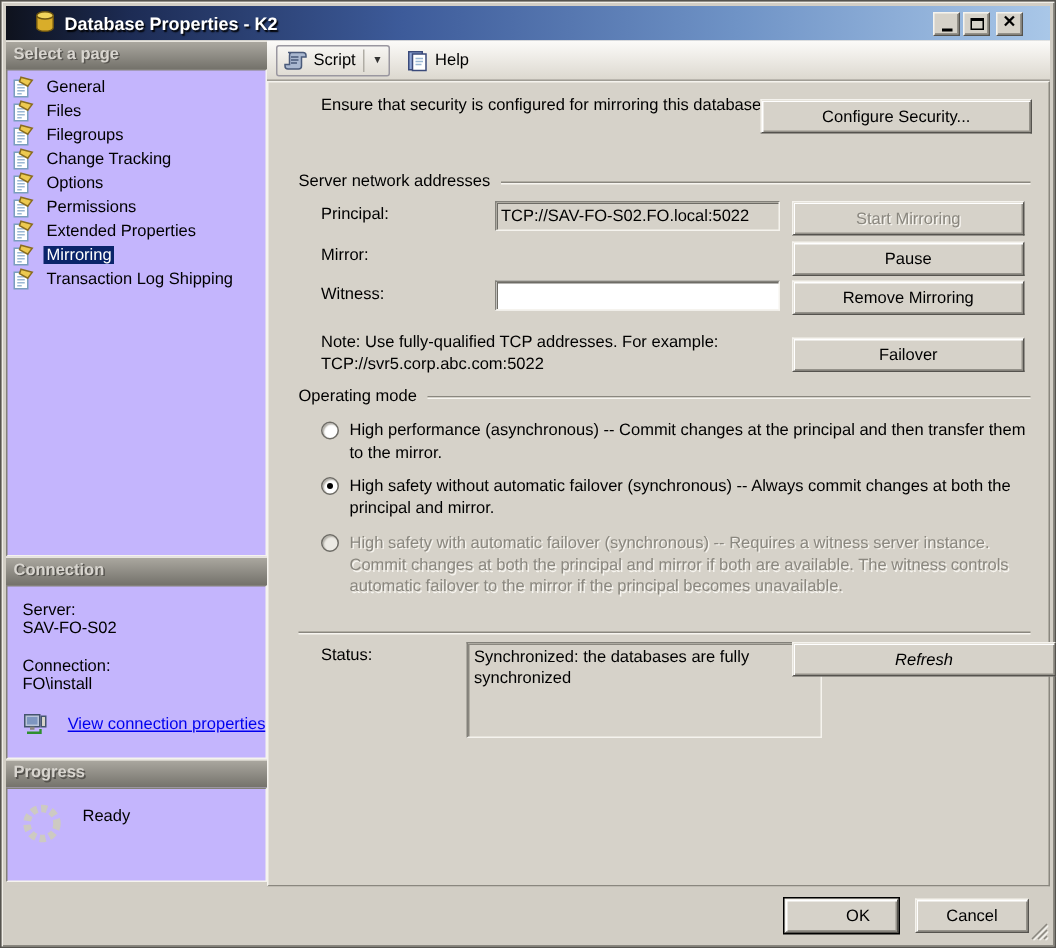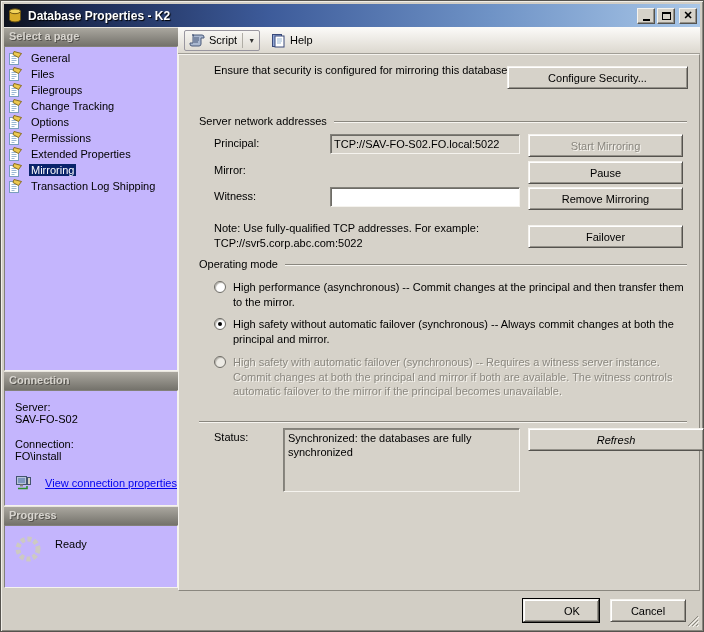--- a/index.html
+++ b/index.html
@@ -8,21 +8,21 @@
 
   .window {
     width:704px; height:632px; background:#d2cec5;
     border:1px solid #55534e;
     box-shadow: inset 1px 1px 0 #f0eee8, inset -1px -1px 0 #8a877f;
     padding:3px; display:flex; flex-direction:column; position:relative;
   }
 
   
   .titlebar {
-    height:23px; flex:0 0 23px; display:flex; align-items:center; padding:0 3px;
+    height:23px; flex:0 0 23px; display:flex; align-items:center; padding:0 18px;
     background:linear-gradient(to right,#0e121d 0%,#1d2c55 12%,#3d5b9a 38%,#6f93c6 70%,#a9c7e8 100%);
   }
   .titlebar .title { color:#fff; font-weight:bold; font-size:12px; margin-left:5px; text-shadow:1px 1px 1px #000; flex:1; }
   .winbtn {
     width:18px; height:16px; margin-left:2px; background:#d6d2c9;
     border:1px solid; border-color:#f5f3ee #55534e #55534e #f5f3ee;
     box-shadow: inset -1px -1px 0 #95928a;
     display:flex; align-items:center; justify-content:center;
   }
   .glyph-min { width:7px; height:2px; background:#000; margin-top:8px; }
@@ -107,20 +107,21 @@
     content:""; position:absolute; left:3px; top:3px; width:4px; height:4px; border-radius:50%; background:#000;
   }
   .radio-circle.disabled { background:#eceae4; }
   .radio-label { width:452px; line-height:1.32; }
   .radio-label.disabled { color:#8a877f; text-shadow:1px 1px 0 #f7f5f0; }
 
   .status-box {
     background:#d6d2c9; padding:2px 4px; line-height:1.3;
     border:1px solid; border-color:#83817a #f5f3ee #f5f3ee #83817a;
     box-shadow: inset 1px 1px 0 #8a877f;
+    margin-left: 28px;
   }
 
   
   .footer { flex:0 0 37px; position:relative; background:#d2cec5; }
   .btn-ok { position:absolute; top:8px; right:101px; width:76px; height:23px;padding-left:22px; }
   .btn-cancel { position:absolute; top:8px; right:14px; width:76px; height:23px; }
   .grip { position:absolute; right:1px; bottom:1px; }
 </style>
 </head>
 <body>

